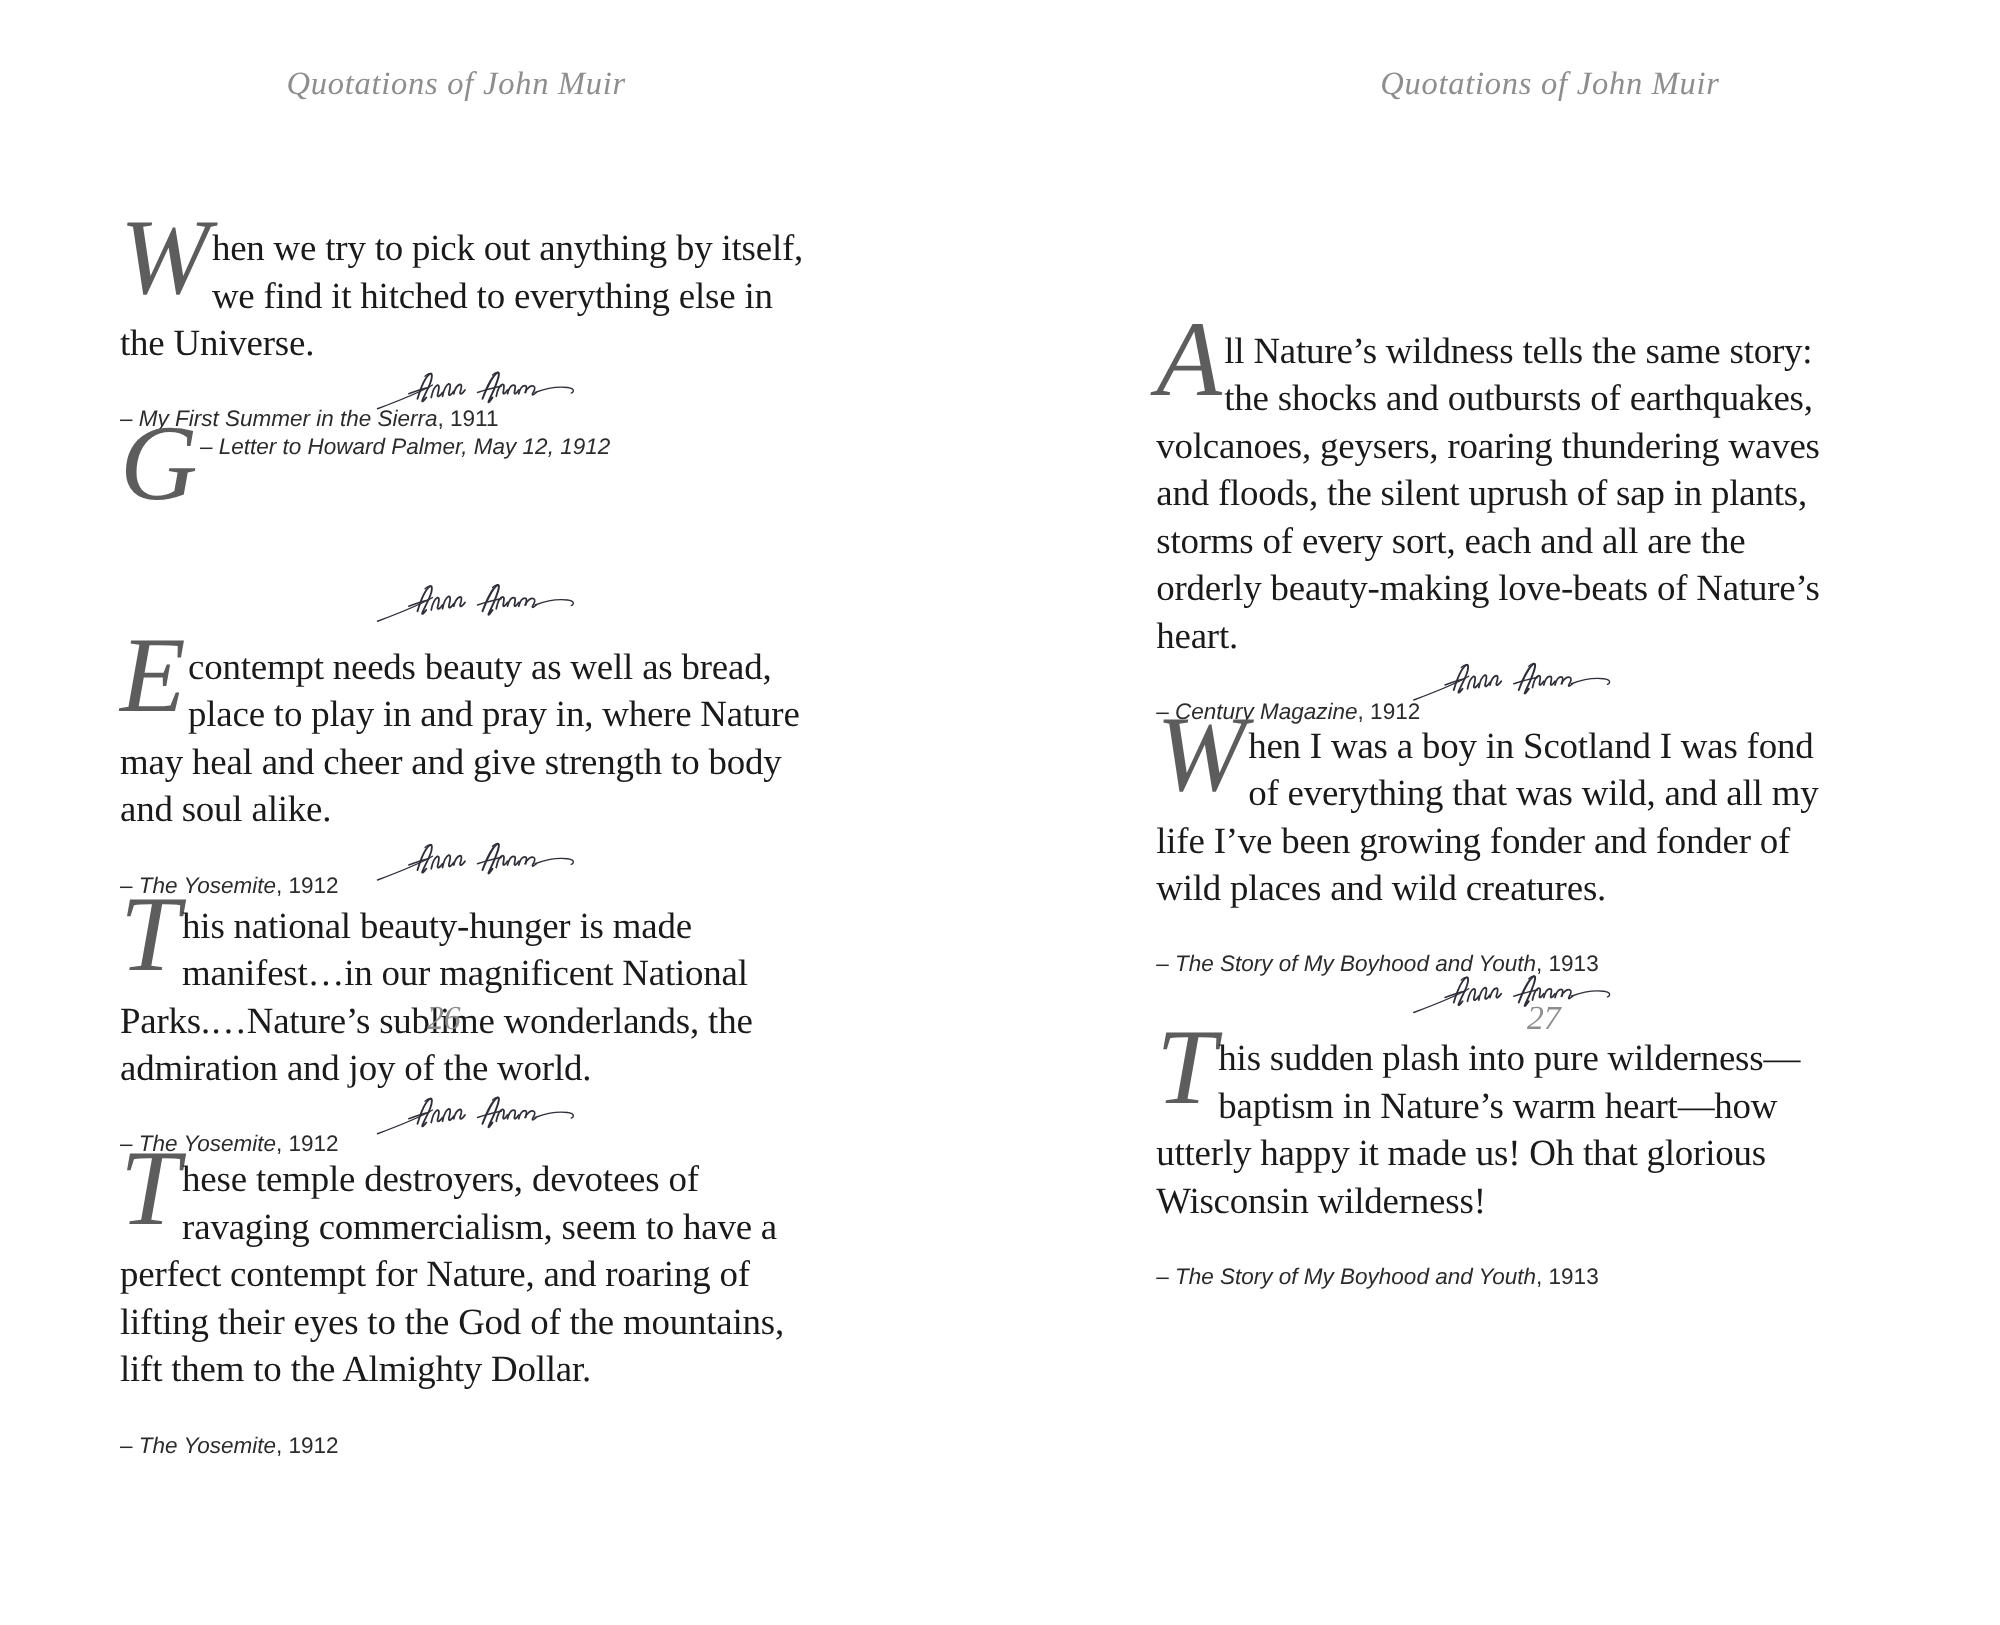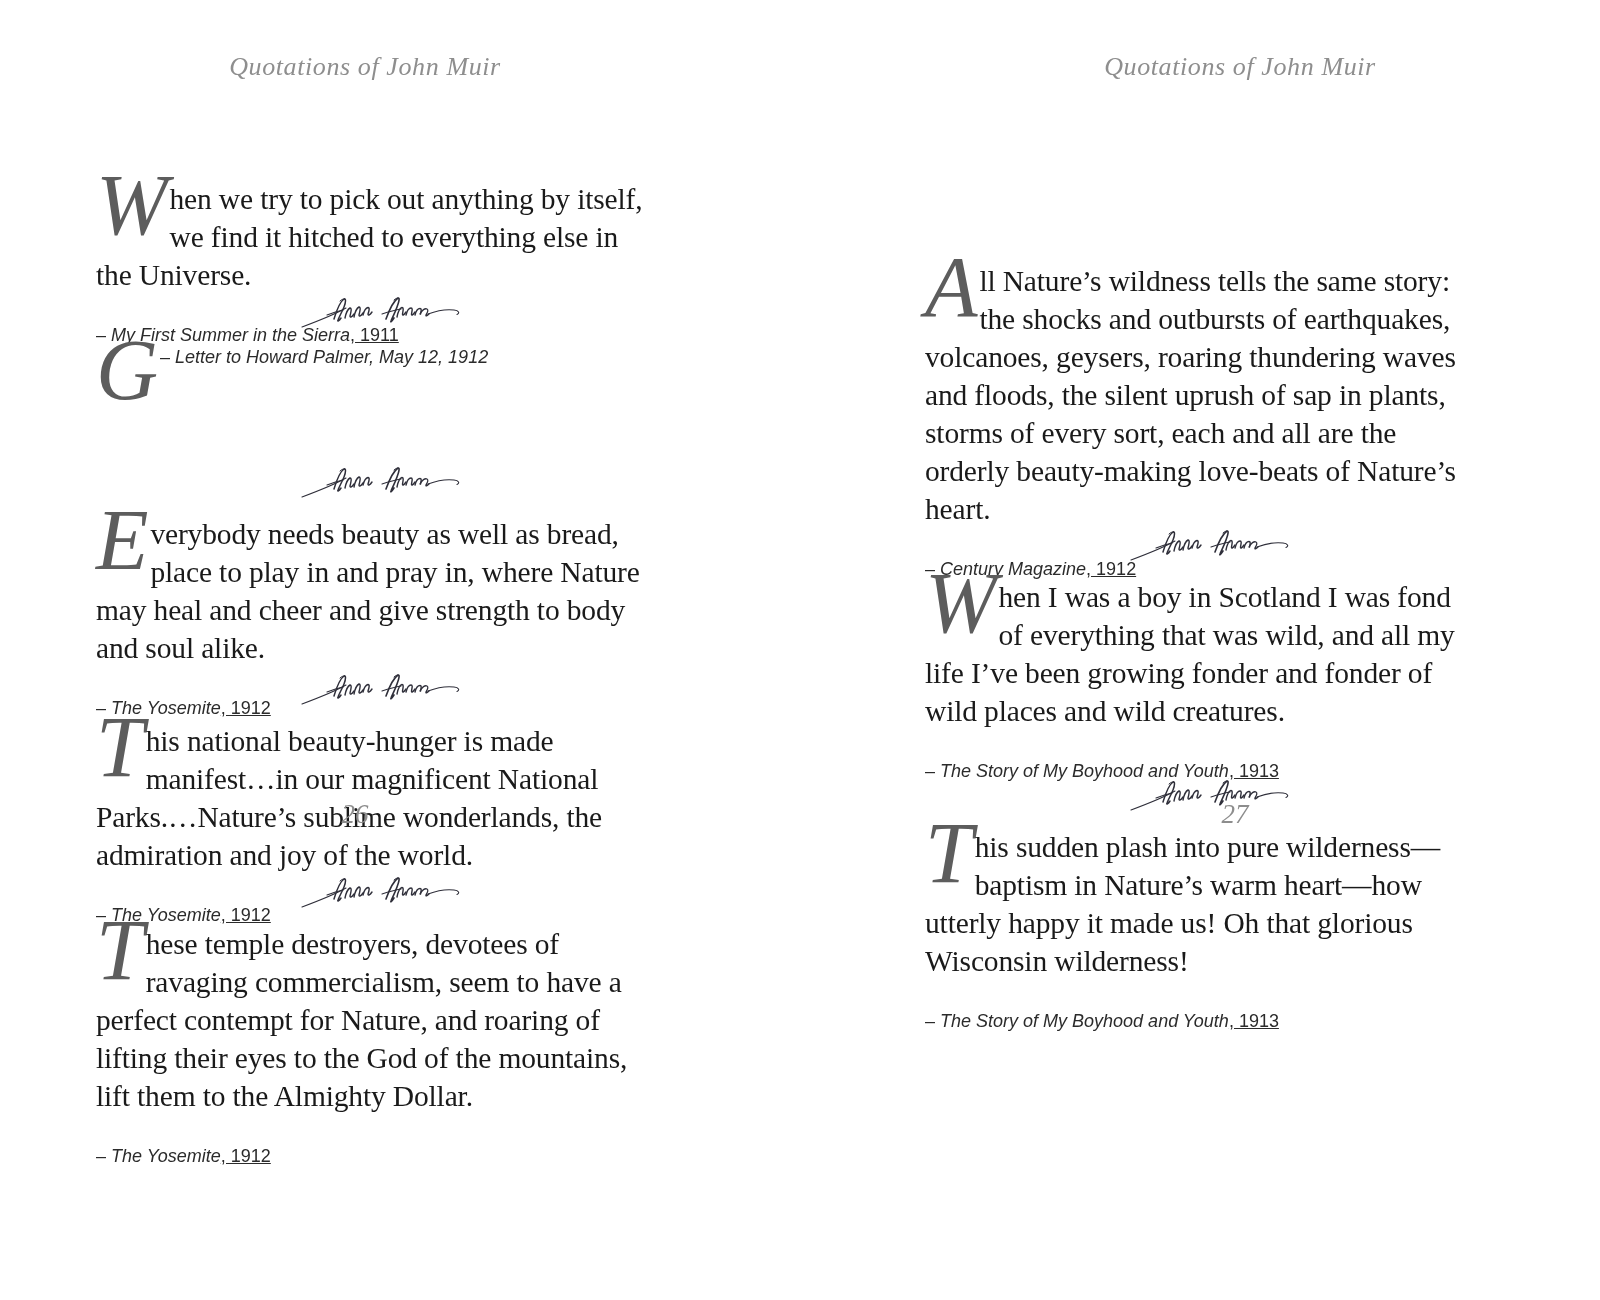--- a/index.html
+++ b/index.html
@@ -94,21 +94,21 @@
 
   .attribution {
     font-family: "Liberation Sans", "DejaVu Sans", sans-serif;
     font-size: 18px;
     line-height: 24px;
     color: #2b2b2b;
     margin-top: 3px;
     white-space: nowrap;
   }
   .attribution .src-title { font-style: italic; }
-  .attribution .src-year { font-style: normal; text-decoration: underline; }
+  .attribution .src-year { font-style: normal; }
 
   
   .folio {
     position: absolute;
     bottom: 118px;
     width: 100%;
     text-align: center;
     font-family: "Liberation Serif", "DejaVu Serif", serif;
     font-style: italic;
     font-size: 27px;
@@ -170,21 +170,21 @@
                 <path d="M101 22 C 102 17, 104 13, 106 12.5 C 108 12.5, 107 16, 106.5 19 C 106.5 21, 108 20, 110 17" stroke-width="1.4"></path>
                 <path d="M110 20 C 111 16, 113 13, 115 13 C 117 13, 116 16, 115.5 19 C 115.5 21, 117 20, 119 17" stroke-width="1.4"></path>
                 <path d="M119 20 C 120 16, 122 13.5, 124 13.5 C 126 13.5, 125 16.5, 124.5 19" stroke-width="1.4"></path>
                 <path d="M124 19 C 126 15, 129 13, 131 14 C 133 15, 131 18, 130 20 C 129.5 21.5, 131 21, 133 19" stroke-width="1.3"></path>
                 <path d="M132 19 C 140 16, 150 14, 158 15 C 163 15.6, 164 18, 161 19.5" stroke-width="1.1"></path>
                 <path d="M44 6 C 46 4, 48 3.5, 49 4.5" stroke-width="1"></path>
                 <path d="M98 5 C 100 3, 102 2.5, 103 3.5" stroke-width="1"></path>
               </g>
             </svg>
           </div>
-          <p class="quote-body"><span class="dropcap">E</span><span>verybody needs beauty as well as bread, place to play in and pray in, where Nature may heal and cheer and give strength to body and soul alike.</span></p>
+          <p class="quote-body"><span class="dropcap">E</span><span>contempt needs beauty as well as bread, place to play in and pray in, where Nature may heal and cheer and give strength to body and soul alike.</span></p>
           <div class="attribution"><span>– </span><span class="src-title">The Yosemite</span><span class="src-year">, 1912</span></div>
         </div>
         <div class="quote-block" style="position: absolute; top: 672px; width: 560px;">
           <div class="signature">
             <svg width="170" height="34" viewBox="0 0 170 34" aria-label="John Muir">
               <g fill="none" stroke="#2f2f3a" stroke-linecap="round" stroke-linejoin="round">
                 <path d="M6 32 C 22 26, 38 20, 50 13" stroke-width="1.1"></path>
                 <path d="M38 24 C 41 14, 45 6, 48 4 C 50 3, 50 7, 48 12 C 46 17, 43 22, 42 25 C 41 27, 43 26, 45 23" stroke-width="1.5"></path>
                 <path d="M31 20 C 36 18, 42 16, 47 15" stroke-width="1.1"></path>
                 <path d="M49 23 C 50 18, 52 14, 54 13 C 56 13, 55 17, 54 21 C 54 23, 56 22, 58 19" stroke-width="1.4"></path>

